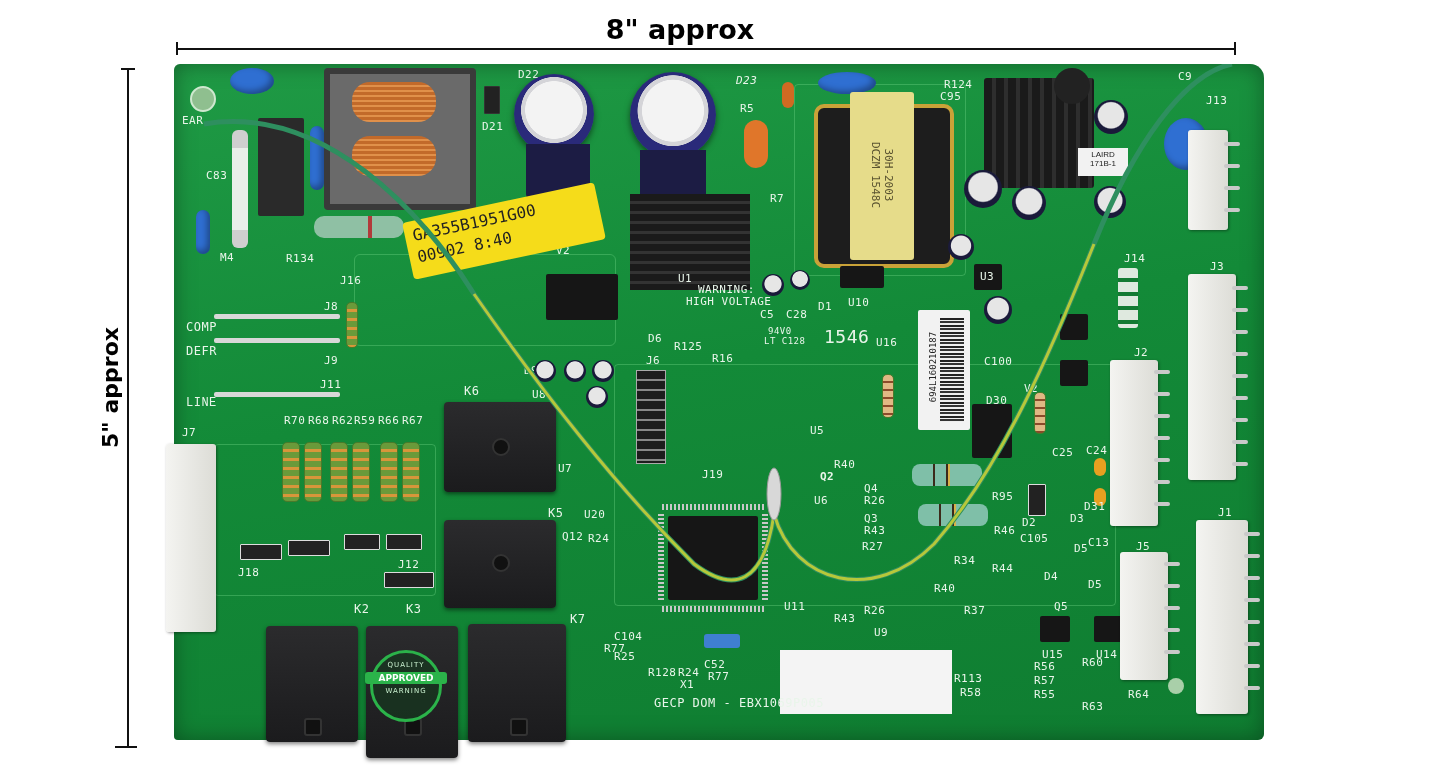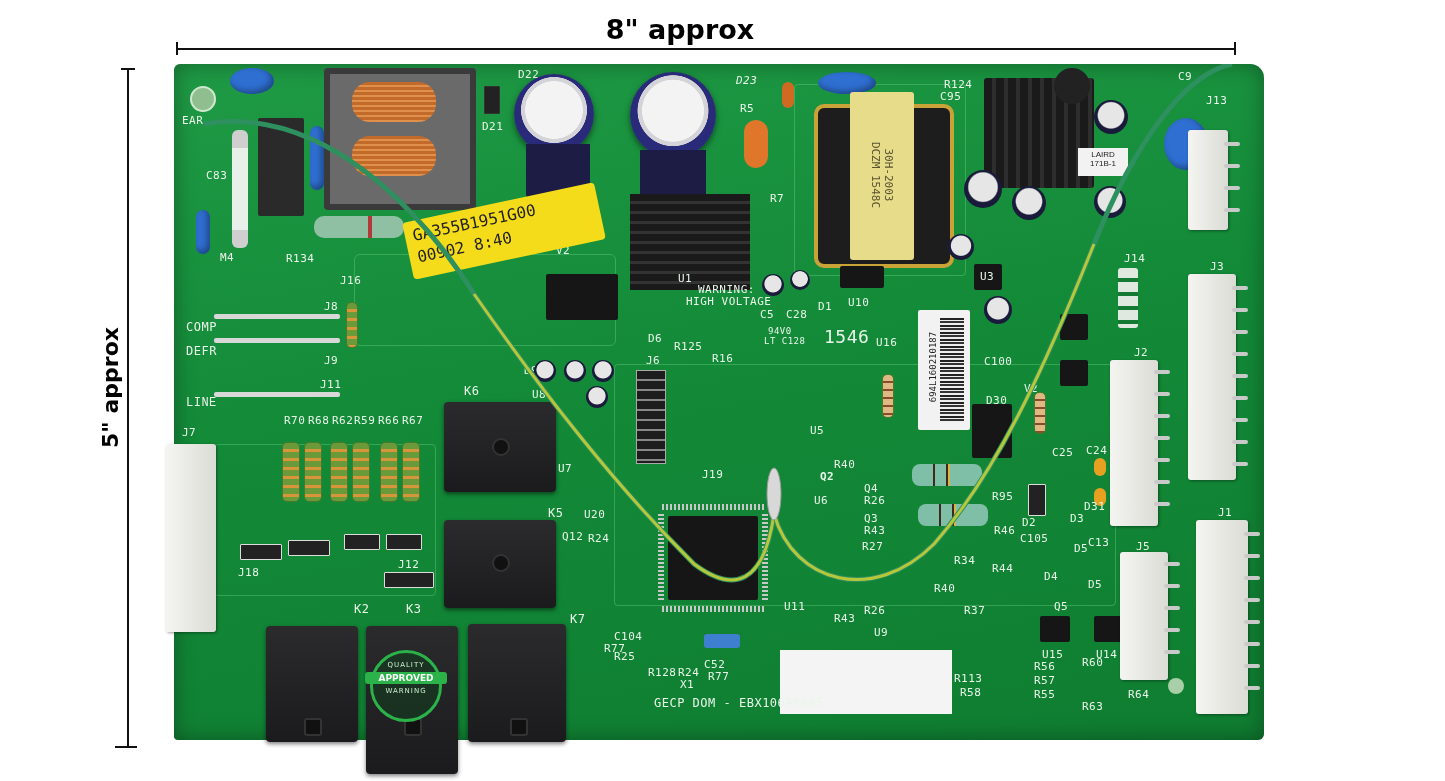--- a/index.html
+++ b/index.html
@@ -302,21 +302,21 @@
   <div class="silk" style="left:440px;top:566px;">C104</div>
   <div class="comp" style="left:530px;top:570px;width:36px;height:14px;background:#3f7fd0;border-radius:3px;"></div>
 
   <div class="silk silk-lg" style="left:180px;top:538px;">K2</div>
   <div class="silk silk-lg" style="left:232px;top:538px;">K3</div>
   <div class="silk silk-lg" style="left:396px;top:548px;">K7</div>
 
   <div class="comp relay" style="left:92px;top:562px;width:92px;height:116px;">
     <div class="relay-dot" style="left:38px;top:92px;border-radius:3px;"></div>
   </div>
-  <div class="comp relay" style="left:192px;top:562px;width:92px;height:148px;">
+  <div class="comp relay" style="left:192px;top:562px;width:92px;height:132px;">
     <div class="relay-dot" style="left:38px;top:92px;border-radius:3px;"></div>
 
     <div style="position:absolute;left:4px;top:24px;width:66px;height:66px;border-radius:50%;border:3px solid #2bb34a;background:rgba(20,60,30,.6);text-align:center;font-family:'DejaVu Sans',sans-serif;color:#c9f0cf;">
       <div style="font-size:7px;margin-top:8px;letter-spacing:1px;">QUALITY</div>
       <div style="font-size:9px;font-weight:bold;background:#2bb34a;color:#fff;margin:3px -8px;padding:1px 0;border-radius:3px;">APPROVED</div>
       <div style="font-size:7px;letter-spacing:1px;">WARNING</div>
     </div>
   </div>
   <div class="comp relay" style="left:294px;top:560px;width:98px;height:118px;">
     <div class="relay-dot" style="left:42px;top:94px;border-radius:3px;"></div>

